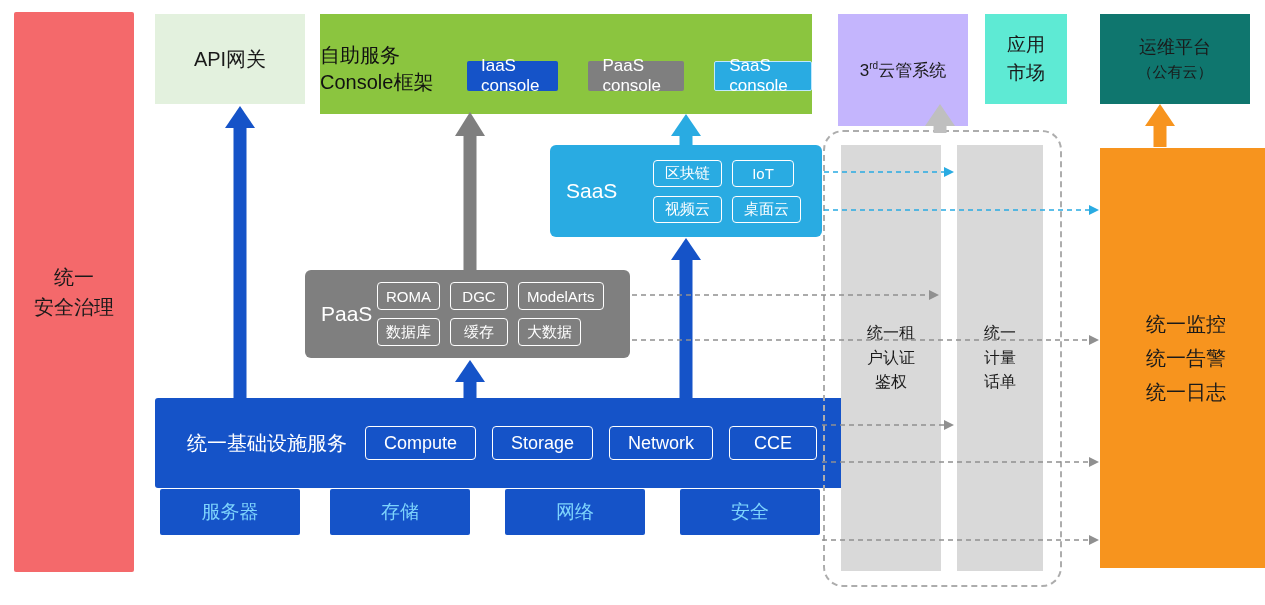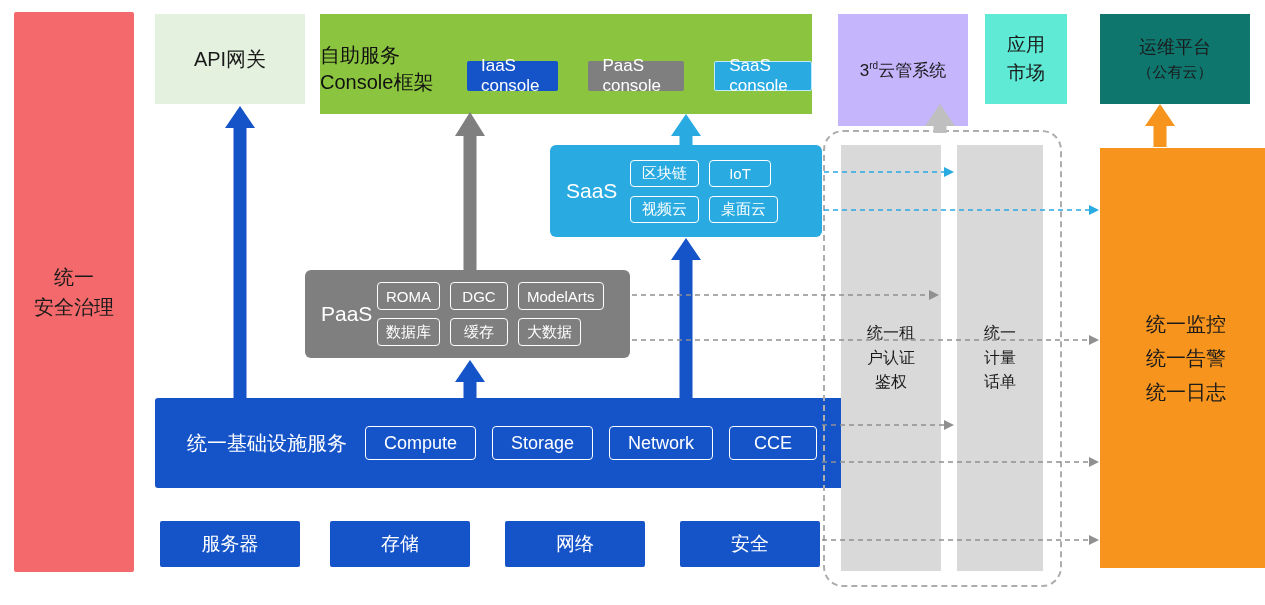--- a/index.html
+++ b/index.html
@@ -16,21 +16,21 @@
                  display:flex; flex-direction:row; align-items:center; padding-top:10px; }
   .third-box   { left:838px; top:14px;  width:130px; height:112px;  background:#c4b5fd; }
   .market-box  { left:985px; top:14px;  width:82px;  height:90px;  background:#5eead4; }
   .om-box      { left:1100px;top:14px;  width:150px; height:90px;  background:#0f766e; }
 
   .saas-box    { left:550px; top:145px; width:272px; height:92px;  background:#29ABE2; border-radius:6px; }
   .paas-box    { left:305px; top:270px; width:325px; height:88px;  background:#7F7F7F; border-radius:6px; }
   .iaas-box    { left:155px; top:398px; width:707px; height:90px;  background:#1553C8; border-radius:3px;
                  display:flex; align-items:center; padding-left:32px; }
 
-  .bottom-box  { top:521px; height:46px; background:#1553C8; border-radius:2px; color:#ffffff; font-size:19px; }
+  .bottom-box  { top:489px; height:46px; background:#1553C8; border-radius:2px; color:#7dd3fc; font-size:19px; }
   .b-server  { left:160px; width:140px; }
   .b-storage { left:330px; width:140px; }
   .b-network { left:505px; width:140px; }
   .b-secure  { left:680px; width:140px; }
 
   .dashed-wrap { left:823px; top:130px; width:239px; height:457px;
                  border:2px dashed #ADADAD; border-radius:20px; background:transparent; }
   .auth-bar    { left:841px; top:145px; width:100px; height:426px; background:#D9D9D9; }
   .meter-bar   { left:957px; top:145px; width:86px;  height:426px; background:#D9D9D9; }
   .monitor-box { left:1100px;top:148px; width:172px; height:420px; background:#F7941E; }
@@ -48,21 +48,21 @@
   .cbtn-saas { background:#29ABE2; border:1px solid #BFE9FF; }
   .third-text { font-size:17px; color:#1a1a1a; }
   sup { font-size:10px; }
 
   
   .chip { border:1.5px solid #fff; border-radius:4px; color:#fff;
           display:flex; align-items:center; justify-content:center; background:transparent; }
   .chip-col { position:absolute; top:0; bottom:0; display:flex; flex-direction:column;
               justify-content:center; gap:9px; }
   .chip-row { display:flex; gap:10px; }
-  .saas-chips { left:80px; }
+  .saas-chips { left:103px; }
   .saas-box .chip { height:27px; font-size:15px; padding:0 11px; min-width:62px; }
   .saas-box .wlabel { position:absolute; left:16px; top:0; bottom:0; display:flex; align-items:center; }
   .paas-chips { left:72px; gap:8px; }
   .paas-box .chip { height:28px; font-size:15px; padding:0 8px; min-width:58px; }
   .paas-box .wlabel { position:absolute; left:16px; top:0; bottom:0; display:flex; align-items:center; }
   .iaas-label { color:#fff; font-size:20px; margin-right:18px; white-space:nowrap; }
   .iaas-chips { display:flex; gap:16px; }
   .iaas-box .chip { height:34px; font-size:18px; padding:0 18px; min-width:88px; }
 
   .gray-lines { font-size:16px; line-height:1.55; color:#1a1a1a; text-align:center; }

